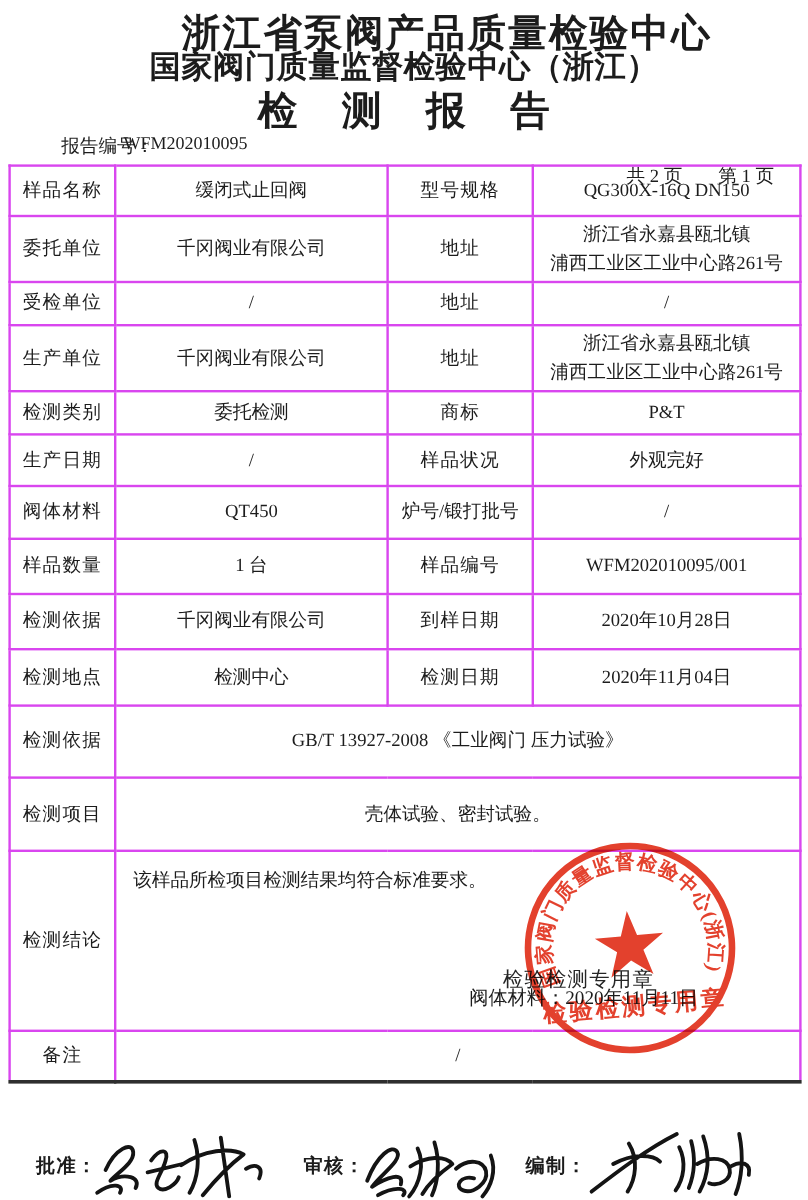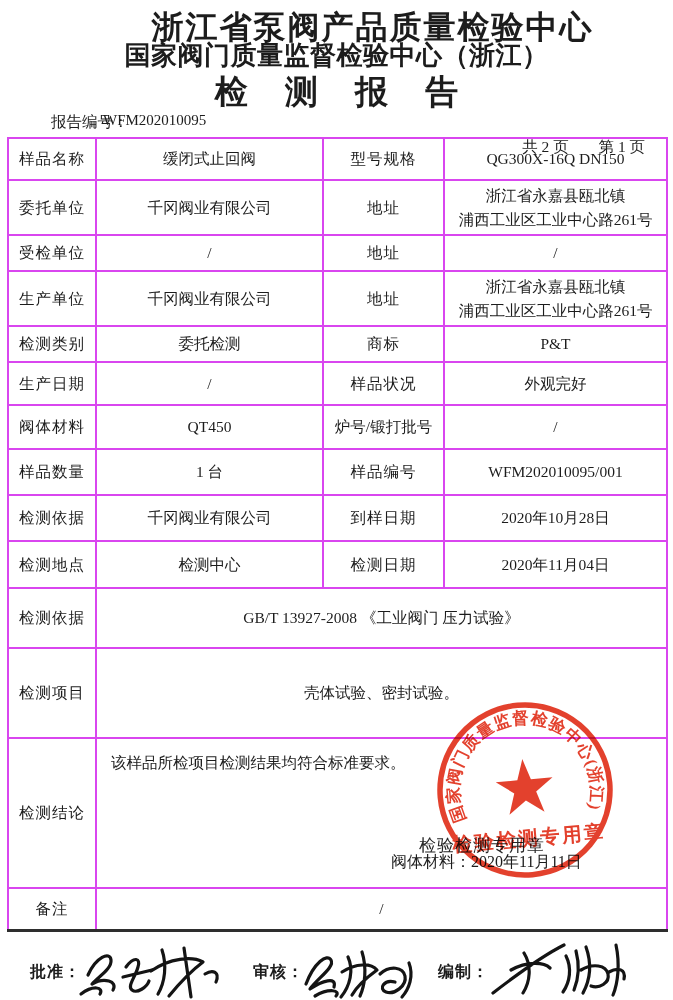--- a/index.html
+++ b/index.html
@@ -156,21 +156,21 @@
       <td>检测中心</td>
       <td class="lbl">检测日期</td>
       <td>2020年11月04日</td>
     </tr>
 
     <tr style="height:60px">
       <td class="lbl">检测依据</td>
       <td colspan="3">GB/T 13927-2008 《工业阀门 压力试验》</td>
     </tr>
 
-    <tr style="height:90px">
+    <tr style="height:61px">
       <td class="lbl">检测项目</td>
       <td colspan="3" class="left-top">壳体试验、密封试验。</td>
     </tr>
 
     <tr style="height:150px">
       <td class="lbl">检测结论</td>
       <td colspan="3" class="rel">
         <div class="concl-text">该样品所检项目检测结果均符合标准要求。</div>
         <div class="seal-underlay">检验检测专用章</div>
         <div class="sign-date">阀体材料：2020年11月11日</div>

